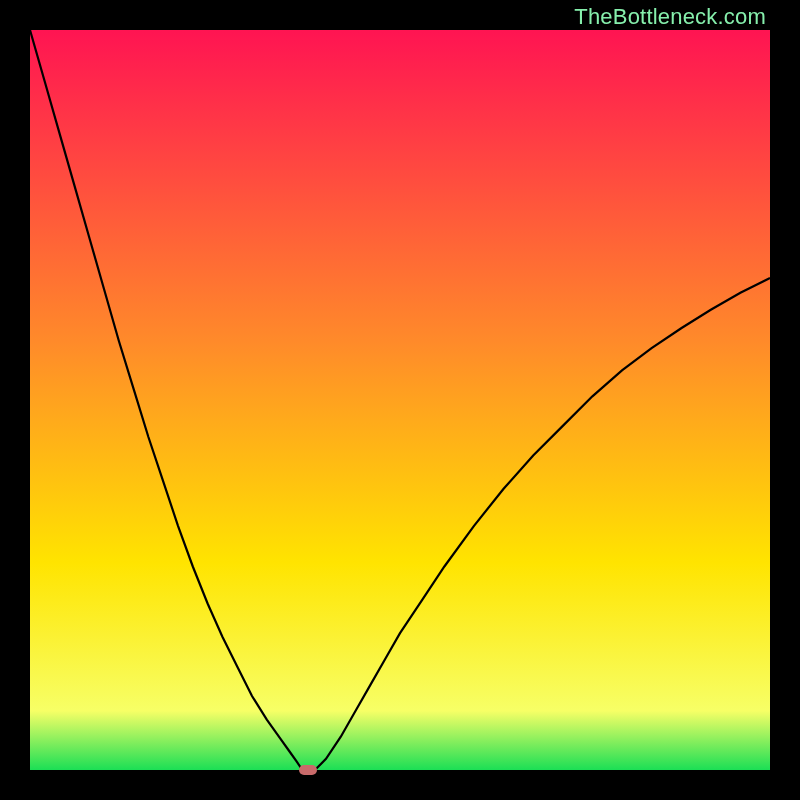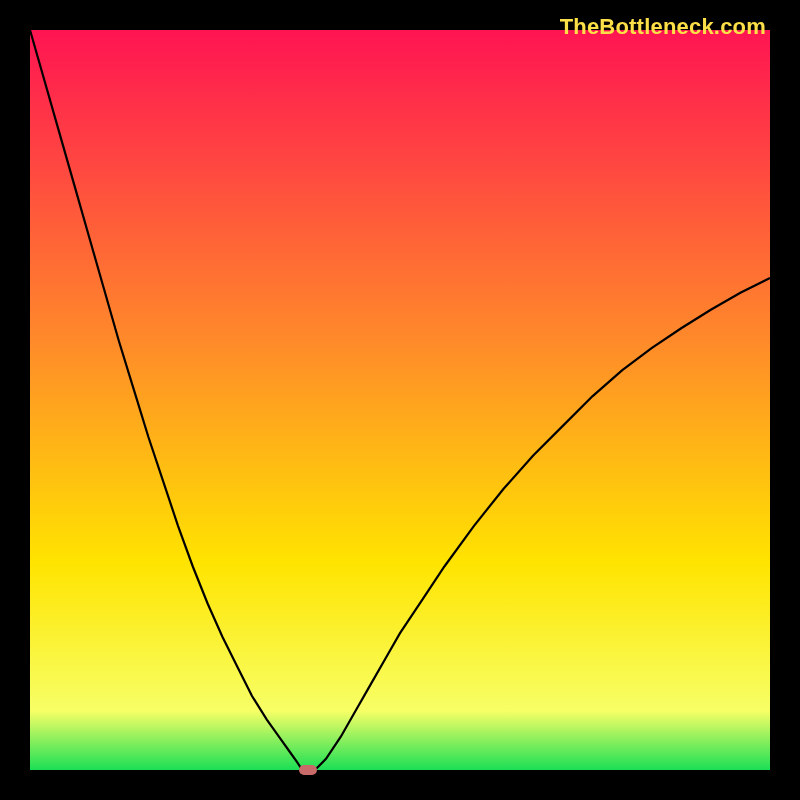--- a/index.html
+++ b/index.html
@@ -24,26 +24,25 @@
     left: 0;
     top: 0;
     width: 740px;
     height: 740px;
     
   }
   .watermark {
     position: absolute;
     top: 4px;
     right: 34px;
-    color: #fde047;
+    color: #86efac;
     font-size: 22px;
-    font-weight: 700;
+    font-weight: 400;
     letter-spacing: 0.2px;
     user-select: none;
-    margin-top: 10px;
   }
   svg.curve {
     position: absolute;
     left: 0;
     top: 0;
     width: 740px;
     height: 740px;
     overflow: visible;
   }
   .dot {

